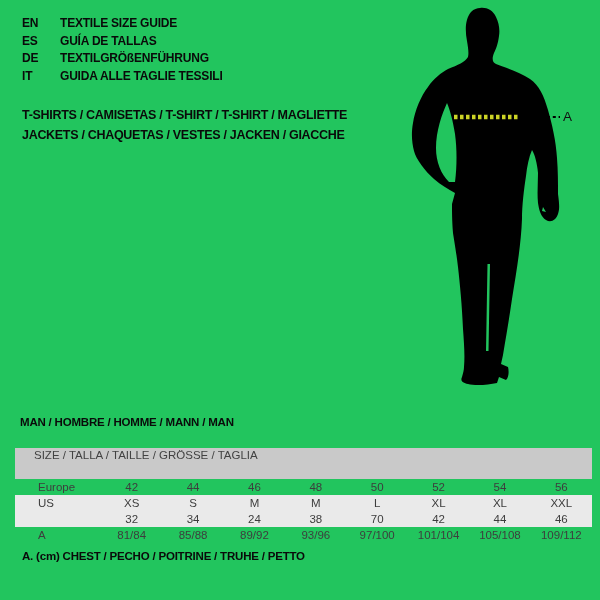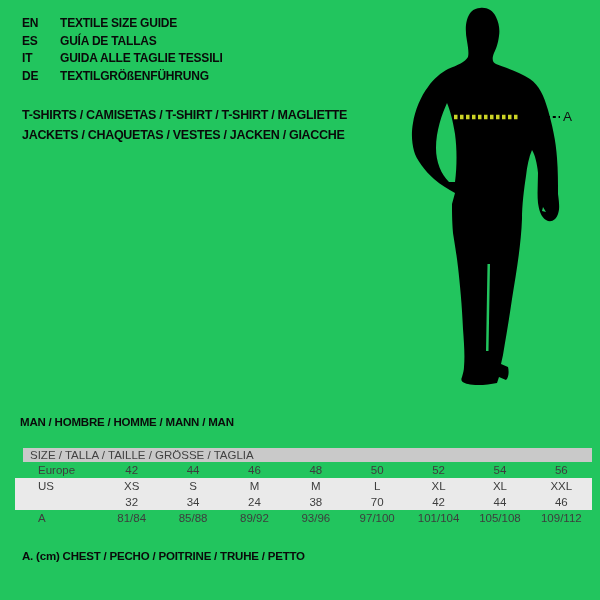--- a/index.html
+++ b/index.html
@@ -14,21 +14,21 @@
   
   .categories{position:absolute;left:22px;top:105px;font-size:12.5px;font-weight:700;letter-spacing:-0.3px;}
   .categories div{height:20px;line-height:20px;}
   
   .figure-svg{position:absolute;left:408px;top:6px;width:166px;height:396px;}
   .a-label{position:absolute;left:563px;top:109px;font-size:13.5px;font-weight:500;line-height:16px;color:#111;}
   
   .section-title{position:absolute;left:20px;top:414px;font-size:11.5px;font-weight:700;letter-spacing:-0.2px;line-height:16px;}
   
   .size-table{position:absolute;left:15px;top:448px;width:577px;font-size:11.5px;color:#3d3d3d;}
-  .thead{height:14px;line-height:15px;padding-left:7px;color:#424242;margin-left:8px;}
+  .thead{height:31px;line-height:15px;padding-left:19px;color:#424242;}
   .trow{display:flex;height:16px;line-height:16px;}
   .trow .lbl{width:70px;padding-left:7px;box-sizing:border-box;margin-left:16px;}
   .trow .val{flex:1;text-align:center;}
   
   .footnote{position:absolute;left:22px;top:549px;font-size:11.5px;font-weight:700;letter-spacing:-0.2px;line-height:14px;}
 </style>
 </head>
 <body>
 
 <div class="canvas">
@@ -36,26 +36,26 @@
   <div class="lang-block">
       <div class="lang-row">
         <span class="lang-code">EN</span>
         <span>TEXTILE SIZE GUIDE</span>
       </div>
       <div class="lang-row">
         <span class="lang-code">ES</span>
         <span>GUÍA DE TALLAS</span>
       </div>
       <div class="lang-row">
+        <span class="lang-code">DE</span>
+        <span>TEXTILGRÖßENFÜHRUNG</span>
+      </div>
+      <div class="lang-row">
         <span class="lang-code">IT</span>
         <span>GUIDA ALLE TAGLIE TESSILI</span>
-      </div>
-      <div class="lang-row">
-        <span class="lang-code">DE</span>
-        <span>TEXTILGRÖßENFÜHRUNG</span>
       </div>
     </div>
 
   <div class="categories">
     <div>T-SHIRTS / CAMISETAS / T-SHIRT / T-SHIRT / MAGLIETTE</div>
     <div>JACKETS / CHAQUETAS / VESTES / JACKEN / GIACCHE</div>
   </div>
 
   <svg class="figure-svg" viewBox="0 0 166 396" aria-hidden="true">
     <path fill-rule="evenodd" d="M72,2

